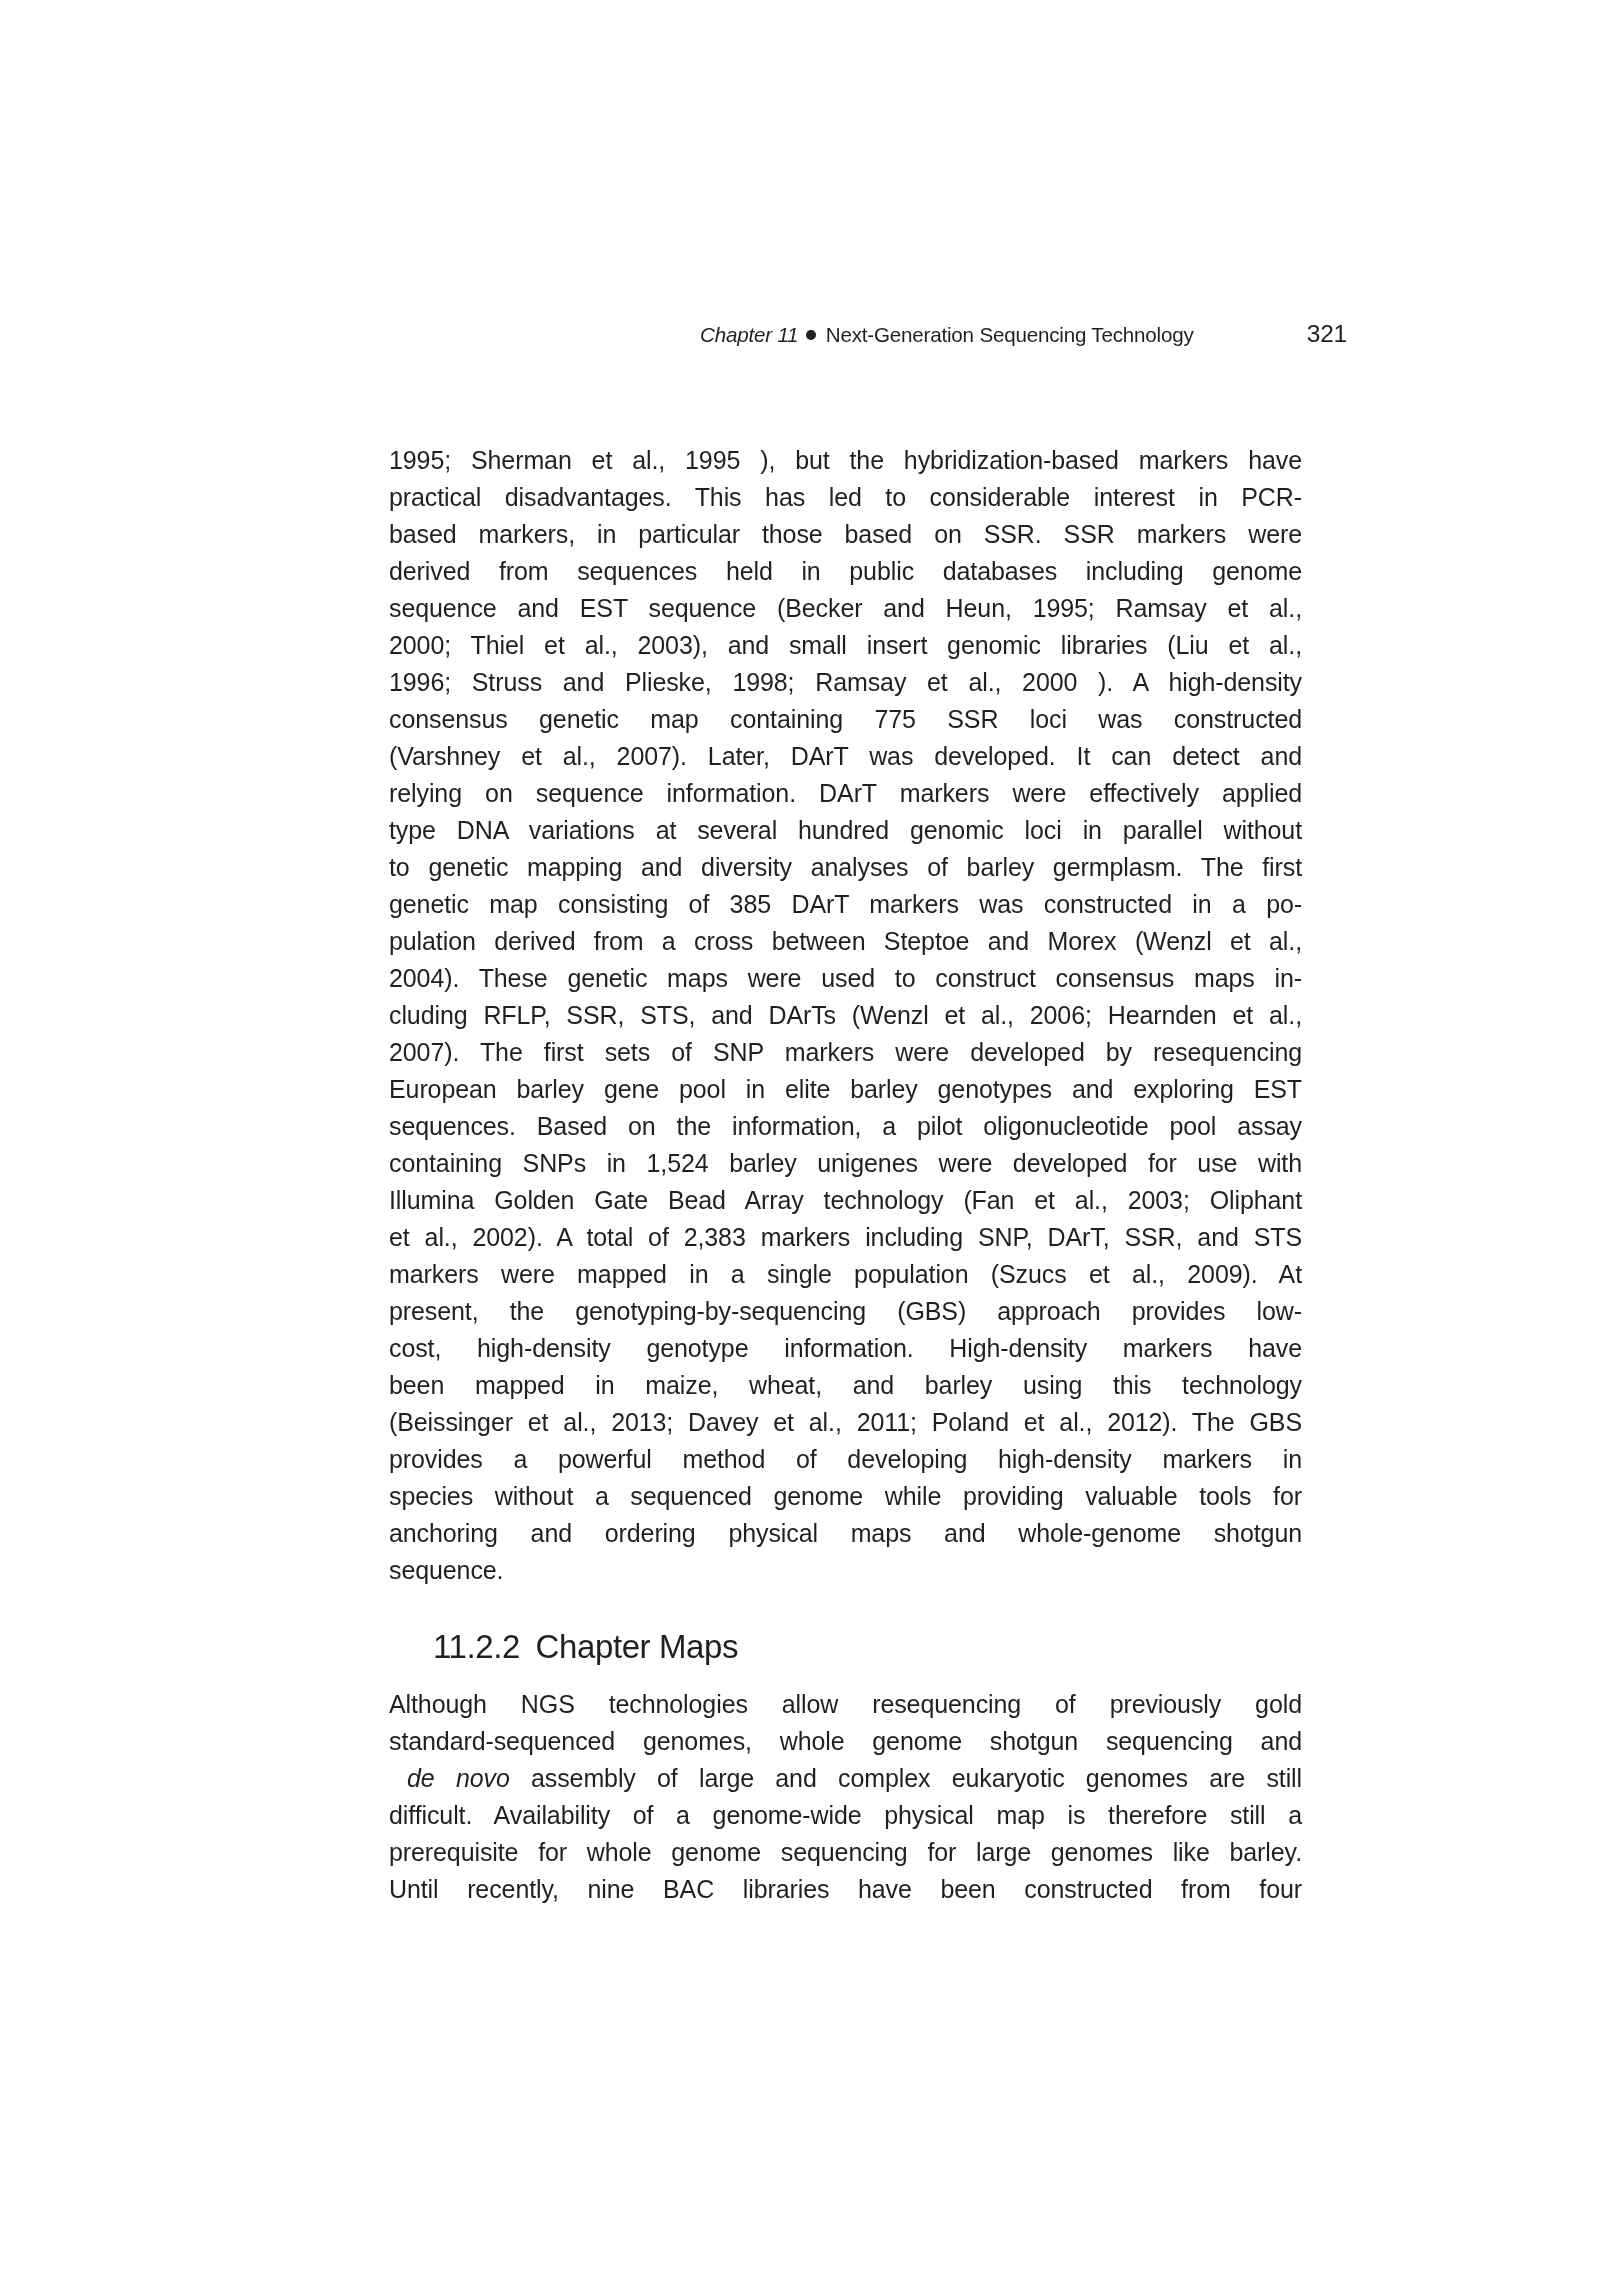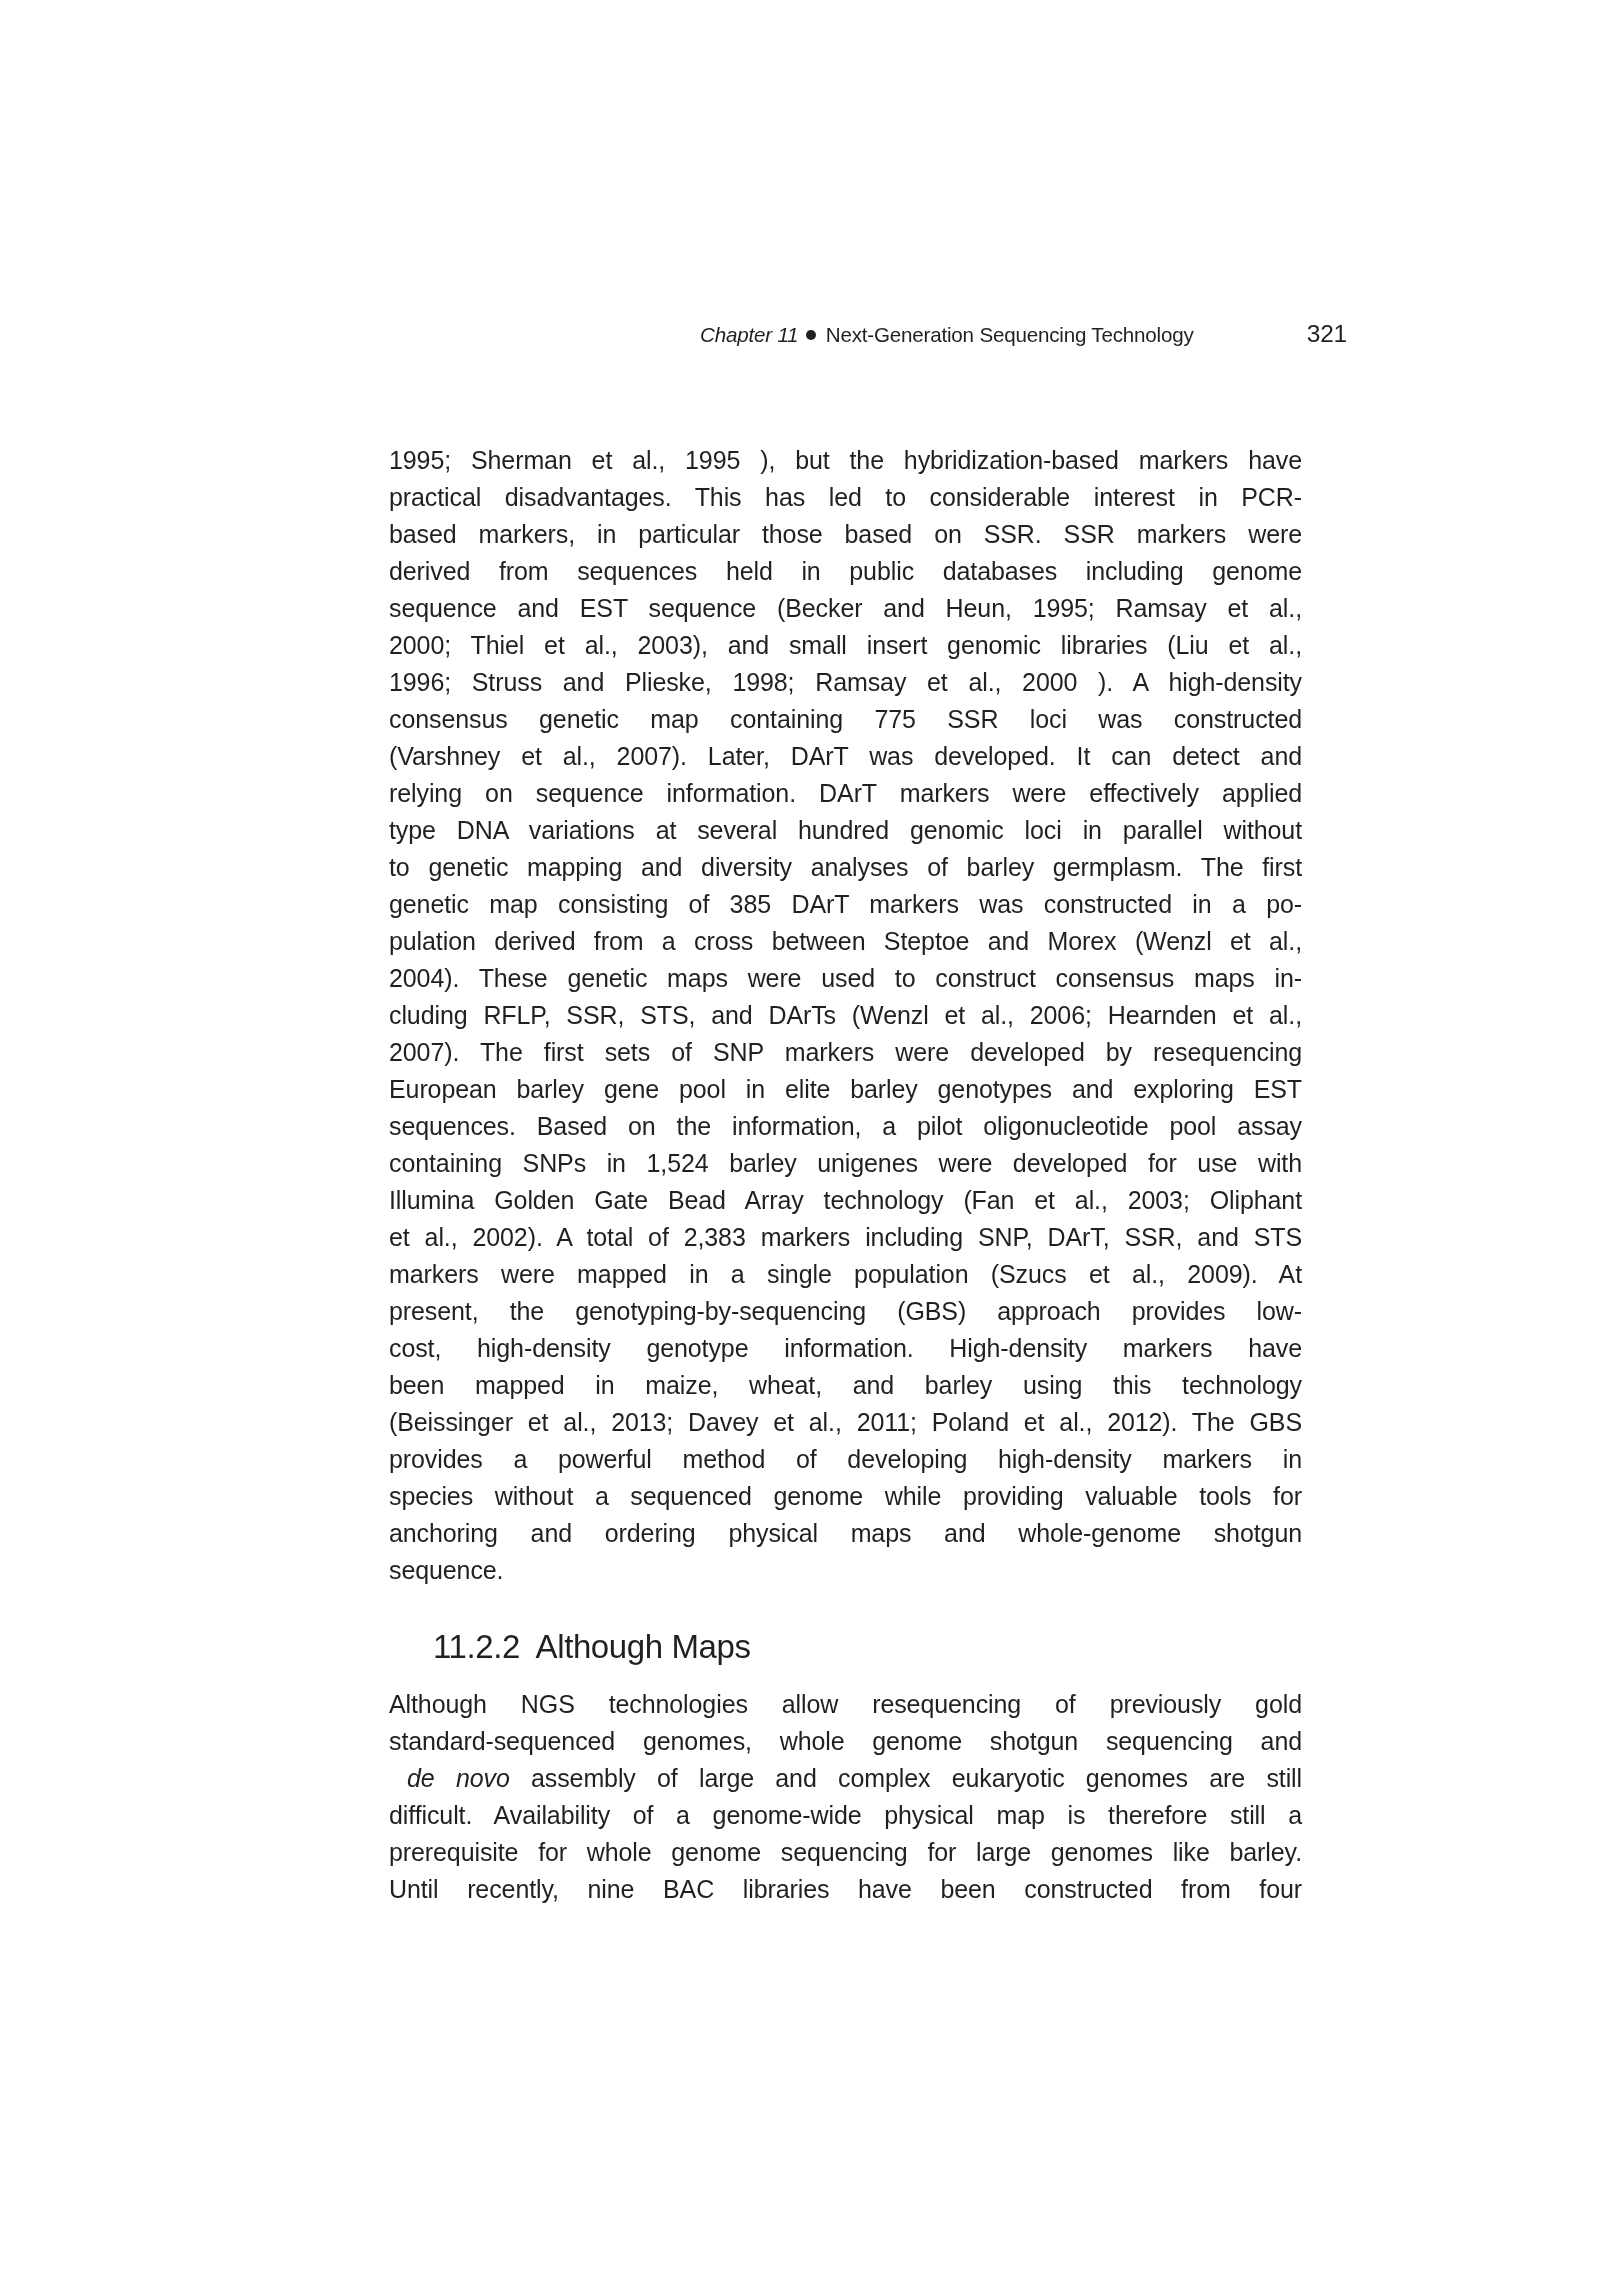--- a/index.html
+++ b/index.html
@@ -128,21 +128,21 @@
   <span class="line">cost, high-density genotype information. High-density markers have</span>
   <span class="line">been mapped in maize, wheat, and barley using this technology</span>
   <span class="line">(Beissinger et al., 2013; Davey et al., 2011; Poland et al., 2012). The GBS</span>
   <span class="line">provides a powerful method of developing high-density markers in</span>
   <span class="line">species without a sequenced genome while providing valuable tools for</span>
   <span class="line">anchoring and ordering physical maps and whole-genome shotgun</span>
   <span class="line last">sequence.</span>
 </div>
 
 <div class="section-heading">
-  <span class="num">11.2.2</span><span>Although Maps</span>
+  <span class="num">11.2.2</span><span>Chapter Maps</span>
 </div>
 
 <div class="body-text p2">
   <span class="line">Although NGS technologies allow resequencing of previously gold</span>
   <span class="line">standard-sequenced genomes, whole genome shotgun sequencing and</span>
   <span class="line"><em>de novo</em><span> assembly of large and complex eukaryotic genomes are still</span></span>
   <span class="line">difficult. Availability of a genome-wide physical map is therefore still a</span>
   <span class="line">prerequisite for whole genome sequencing for large genomes like barley.</span>
   <span class="line">Until recently, nine BAC libraries have been constructed from four</span>
 </div>

